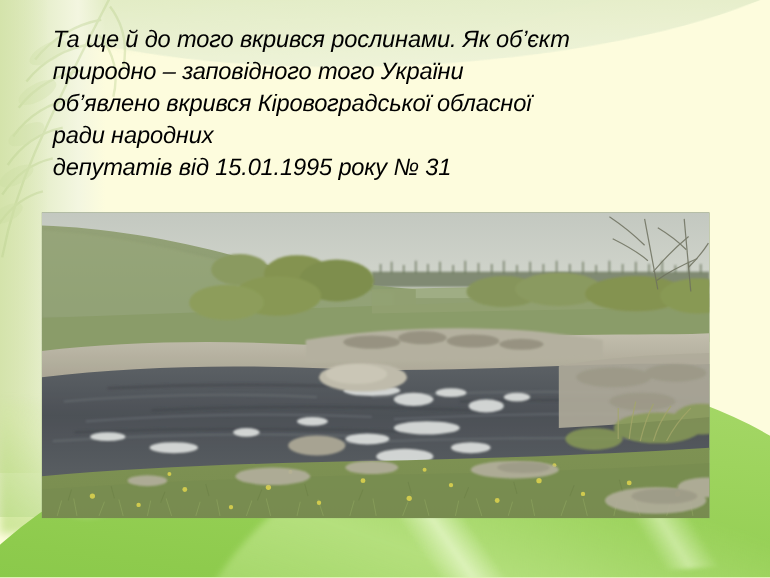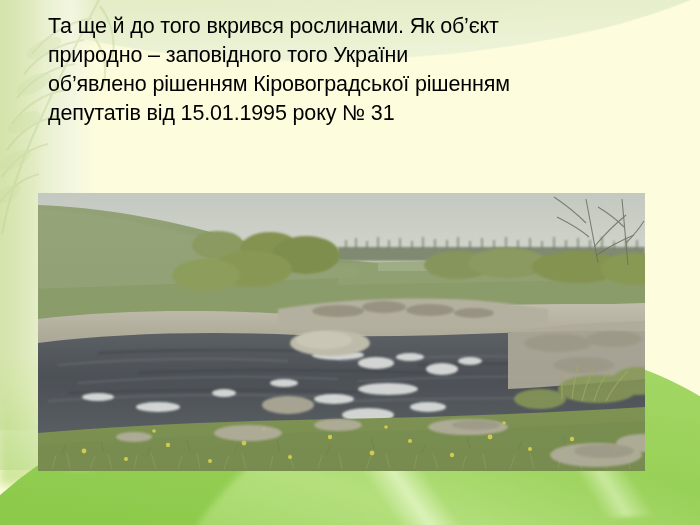--- a/index.html
+++ b/index.html
@@ -85,22 +85,23 @@
     filter:blur(2px);
   }
   .left-bottom-fade{
     position:absolute;left:0;bottom:40px;width:120px;height:120px;
     background:linear-gradient(35deg,rgba(160,210,90,.55) 0%,rgba(205,232,150,.25) 55%,rgba(255,255,255,0) 80%);
     filter:blur(4px);
   }
 
   
   #text-block{
-    position:absolute;left:48px;top:12px;width:615px;
+    position:absolute;left:48px;top:22px;width:615px;
     z-index:6;
+    font-style:italic;
   }
   .line{
     font-size:21.5px;
     line-height:29px;
     color:#000;
     white-space:pre;
     letter-spacing:-0.15px;
   }
 
   
@@ -154,21 +155,22 @@
     <div class="bottom-swoosh"></div>
     <div class="bottom-swoosh-hi"></div>
     <div class="bottom-swoosh-vein"></div>
     <div class="bottom-swoosh-vein2"></div>
     <div class="glow-dot"></div>
   </div>
 
   <div id="text-block">
     <div class="line">Та ще й до того вкрився рослинами. Як об’єкт</div>
     <div class="line">природно – заповідного того України</div>
-    <div class="line">об’явлено рішенням Кіровоградської рішенням</div>
+    <div class="line">об’явлено вкрився Кіровоградської обласної</div>
+    <div class="line">ради народних</div>
     <div class="line">депутатів від 15.01.1995 року № 31</div>
   </div>
 
   <div id="photo">
     <svg viewBox="0 0 607 278" preserveAspectRatio="none" xmlns="http://www.w3.org/2000/svg">
       <defs>
         <linearGradient id="sky" x1="0" y1="0" x2="0" y2="1">
           <stop offset="0%" stop-color="#c6cbc5"></stop>
           <stop offset="70%" stop-color="#d2d6cf"></stop>
           <stop offset="100%" stop-color="#d8dbd3"></stop>

